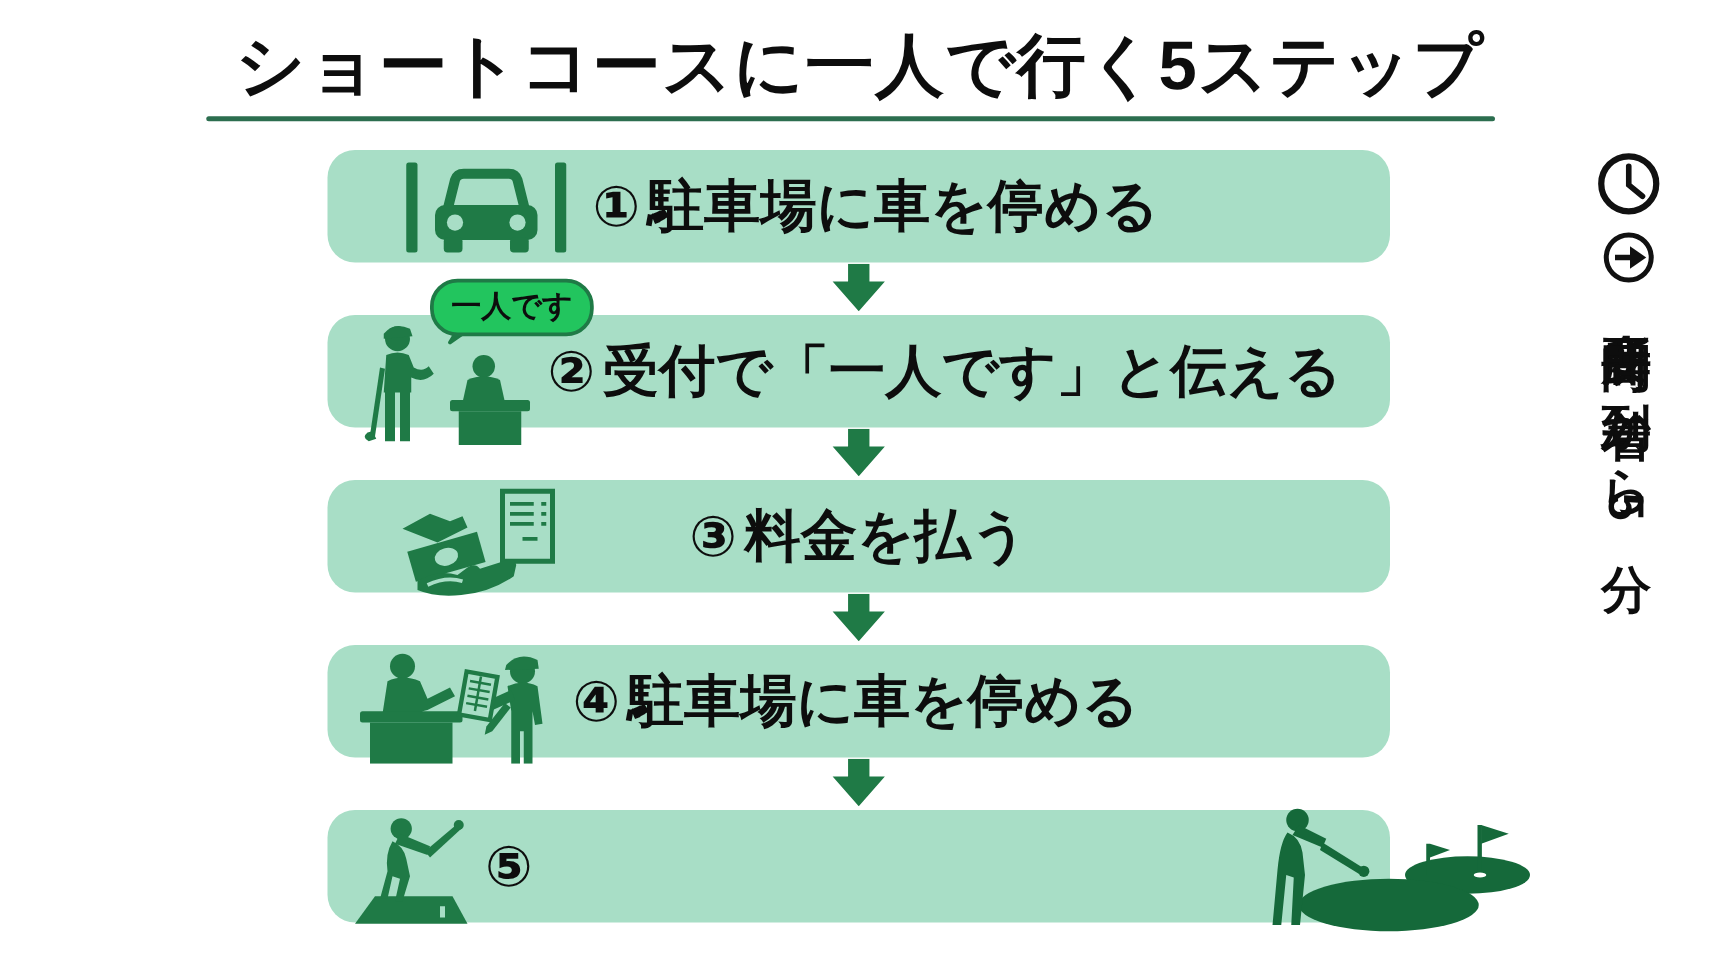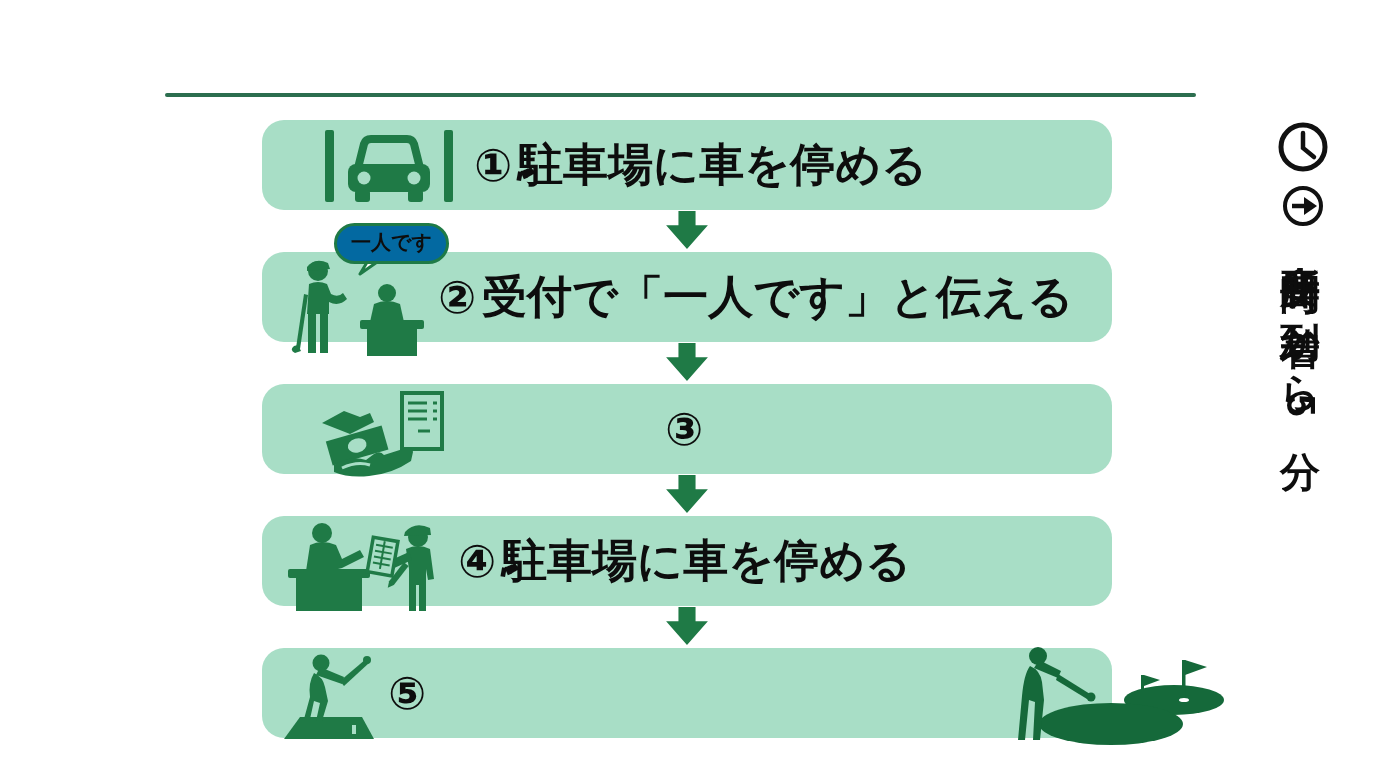--- a/index.html
+++ b/index.html
@@ -45,41 +45,42 @@
   .step-2 .step-text{left:176px}
   .step-3 .step-text{left:0;width:100%;justify-content:center}
   .step-4 .step-text{left:196px}
   .step-5 .step-text{left:126px}
   .step-icon{position:absolute;}
   
   .down-arrow{position:absolute;left:664px;width:46px;height:38px;}
   .gap-1{top:211px}.gap-2{top:343px}.gap-3{top:475px}.gap-4{top:607px}
   
   .bubble{
-    position:absolute;left:72px;top:-29px;z-index:3;
-    background:#0369a1;border:3px solid var(--dg);border-radius:22px;
+    position:absolute;left:82px;top:-29px;z-index:3;
+    background:#22c55e;border:3px solid var(--dg);border-radius:22px;
     padding:3px 14px 5px 14px;
-    font-size:20px;font-weight:900;white-space:nowrap;
+    font-size:24px;font-weight:900;white-space:nowrap;
   }
   .bubble-tail{position:absolute;left:96px;top:2px;z-index:2;}
   
   .clock-icon{position:absolute;left:1277px;top:121px;}
   .arrow-circle-icon{position:absolute;left:1281px;top:184px;}
   .sidebar-label{
     position:absolute;left:1272px;top:236px;height:450px;width:58px;
     writing-mode:vertical-rl;text-orientation:mixed;
     font-size:40px;font-weight:900;letter-spacing:3px;
     display:flex;align-items:center;
   }
 </style>
 </head>
 <body>
 
 <div class="canvas">
 
+  <h1 class="title">ショートコースに一人で行く5ステップ</h1>
   <div class="title-underline"></div>
 
   <div class="step step-1">
     <svg class="step-icon" style="left:62px;top:8px" width="130" height="76" viewBox="0 0 130 76">
       <rect x="1" y="2" width="9" height="72" rx="2" fill="#1f7a46"></rect>
       <rect x="120" y="2" width="9" height="72" rx="2" fill="#1f7a46"></rect>
       <path d="M34 40 L40 16 Q41.5 11 47 11 L83 11 Q88.5 11 90 16 L96 40 Z" fill="none" stroke="#1f7a46" stroke-width="8" stroke-linejoin="round"></path>
       <rect x="24" y="36" width="82" height="28" rx="8" fill="#1f7a46"></rect>
       <rect x="31" y="62" width="15" height="12" rx="3" fill="#1f7a46"></rect>
       <rect x="84" y="62" width="15" height="12" rx="3" fill="#1f7a46"></rect>
@@ -147,20 +148,21 @@
         </g>
         <path d="M22 76 Q38 66 54 71 L62 65 Q68 61 72 66 L94 59 Q100 57 101 63 L99 72 Q80 85 57 87 Q36 89 22 83 Z"></path>
       </g>
       <g transform="rotate(-16 45 56)">
         <ellipse cx="45" cy="56.5" rx="9.5" ry="7" fill="#a8dec6"></ellipse>
       </g>
       <path d="M30 79 Q45 72 58 76" fill="none" stroke="#a8dec6" stroke-width="3"></path>
     </svg>
     <div class="step-text">
       <span class="num">③</span>
+      <span>料金を払う</span>
     </div>
   </div>
 
   <svg class="down-arrow gap-3" viewBox="0 0 46 40">
     <polygon points="14,0 32,0 32,15 45,15 23,40 1,15 14,15" fill="#1f7a46"></polygon>
   </svg>
 
   <div class="step step-4">
     <svg class="step-icon" style="left:22px;top:3px" width="160" height="92" viewBox="0 0 160 92">
       <g fill="#1f7a46">

